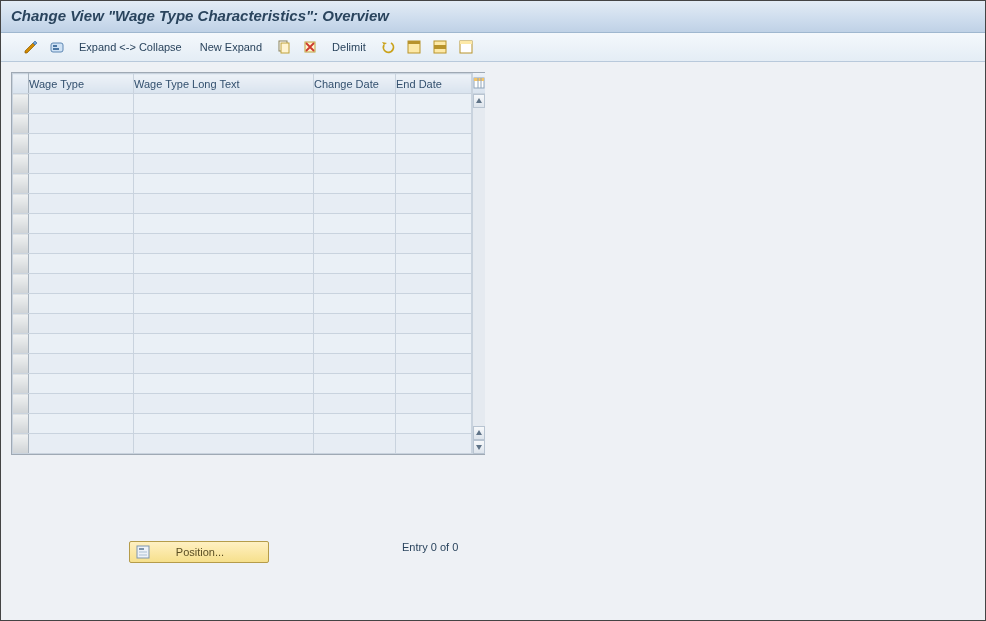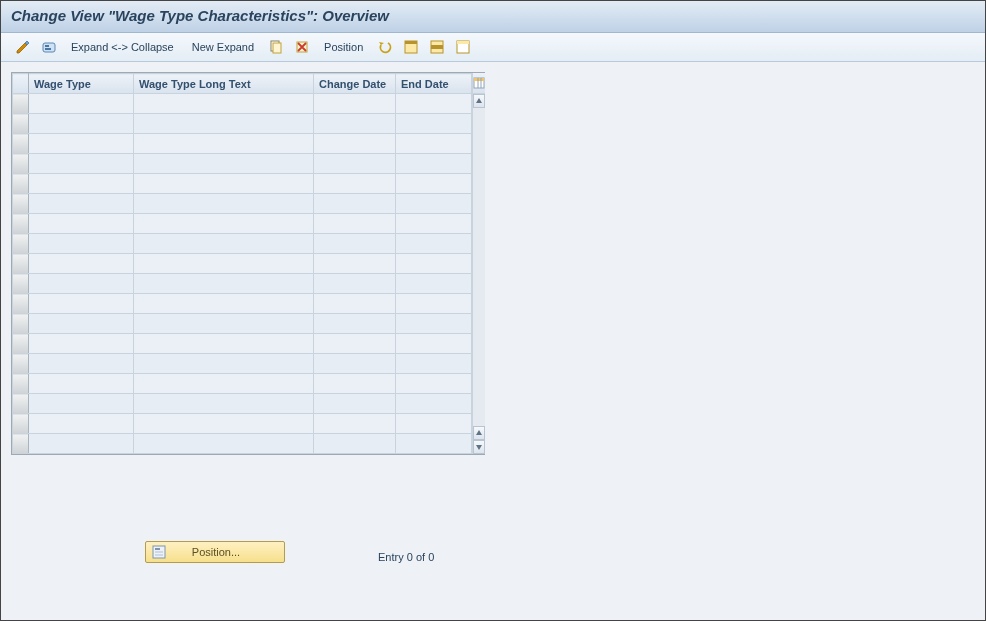--- a/index.html
+++ b/index.html
@@ -19,21 +19,21 @@
     border-bottom: 1px solid #9fb7cf;
     padding: 6px 10px 8px 10px;
   }
   .titlebar h1 {
     margin: 0; font-size: 15px; font-style: italic; font-weight: bold;
     color: #2a445d;
   }
   .toolbar {
     background: linear-gradient(#f4f8fc, #e4edf5);
     border-bottom: 1px solid #b8c9db;
-    padding: 4px 12px;
+    padding: 4px 20px;
     display: flex; gap: 6px;
     color: #2a445d;
   }
   .tb-btn {
     display: inline-flex; align-items: center; justify-content: center;
     height: 20px; min-width: 20px;
     border: 1px solid transparent; border-radius: 2px;
     cursor: pointer;
   }
   .tb-txt { padding: 0 6px; height: 20px; display: inline-flex; align-items: center; }
@@ -44,21 +44,21 @@
     width: 474px;
     border: 1px solid #9fa9b4; background: #fff;
   }
   .grid { border-collapse: collapse; table-layout: fixed; width: 459px; }
   .grid th, .grid td {
     border: 1px solid #c9d3de; padding: 0;
     height: 20px; text-align: left;
   }
   .grid th {
     background: linear-gradient(#edf2f8, #d9e3ee);
-    color: #33506e; font-weight: bold; padding-left: 5px;
+    color: #33506e; font-weight: normal; 
   }
   .grid td.cell { background: #e7edf4; }
   .grid tr:nth-child(odd) td.cell { background: #eaf0f6; }
   .rowsel {
     width: 16px; background: linear-gradient(#f0f2f2, #cfd3d6);
     border-right: 1px solid #a9b4bf!important;
   }
   .col-wt   { width: 105px; }
   .col-txt  { width: 180px; margin-top: 9px; }
   .col-sd   { width: 82px; }
@@ -76,22 +76,22 @@
     border-bottom: 1px solid #c9d3de;
   }
   .vscroll .sbtn {
     height: 14px; display:flex;align-items:center;justify-content:center;
     background: linear-gradient(#f7f9fb, #dde4ec);
     border: 1px solid #b8c4d1; margin:0;
   }
   .vscroll .track { flex:1 1 auto; background:#e5eaf0; }
 
   .footer {
-    position: absolute; left: 144px; top: 540px;
-    display:flex; align-items:flex-end; gap: 80px;
+    position: absolute; left: 128px; top: 540px;
+    display:flex; align-items:flex-start; gap: 120px;
   }
   .pos-btn {
     display:inline-flex; align-items:center; gap:12px;
     background: linear-gradient(#fff0c2, #f6e08c);
     border:1px solid #b59c4a; border-radius:2px;
     padding: 3px 30px 3px 6px; color:#6a5b2b;
     min-width:140px; justify-content:flex-start;
   }
   .pos-btn .plabel { flex:1; text-align:center; color:#5b4f23; }
   .entry { color:#2a445d;margin-left:13px; }
@@ -127,21 +127,21 @@
           <rect x="3" y="2" width="8" height="10" fill="#fff" stroke="#8a8158"></rect>
           <rect x="5" y="4" width="8" height="10" fill="#fff4d1" stroke="#bfa23a"></rect>
         </svg>
     </span>
     <span class="tb-btn">
       <svg width="16" height="16">
           <rect x="3" y="3" width="10" height="10" fill="#fff4d1" stroke="#bfa23a"></rect>
           <path d="M4 4 L12 12 M12 4 L4 12" stroke="#cc3a2e" stroke-width="1.8"></path>
         </svg>
     </span>
-    <span class="tb-txt">Position</span>
+    <span class="tb-txt">Delimit</span>
     <span class="tb-btn">
       <svg width="16" height="16">
           <path d="M11 4 A5 5 0 1 1 4 6" fill="none" stroke="#caa21a" stroke-width="1.8"></path>
           <path d="M2 3 L4 6 L7 4 Z" fill="#caa21a"></path>
         </svg>
     </span>
     <span class="tb-btn">
       <svg width="16" height="16">
           <rect x="2" y="2" width="12" height="12" fill="#fde9a7" stroke="#b8932b"></rect>
           <rect x="2" y="2" width="12" height="3" fill="#b8932b"></rect>

